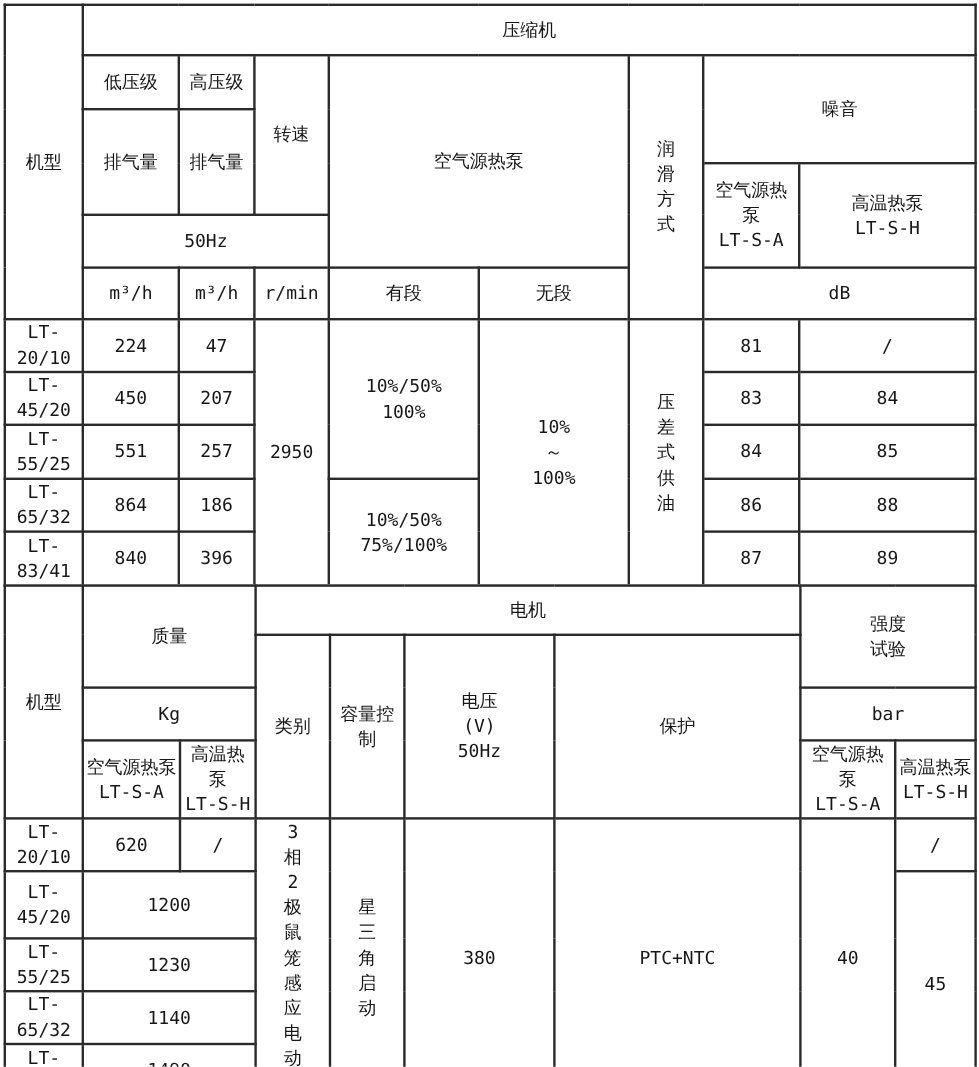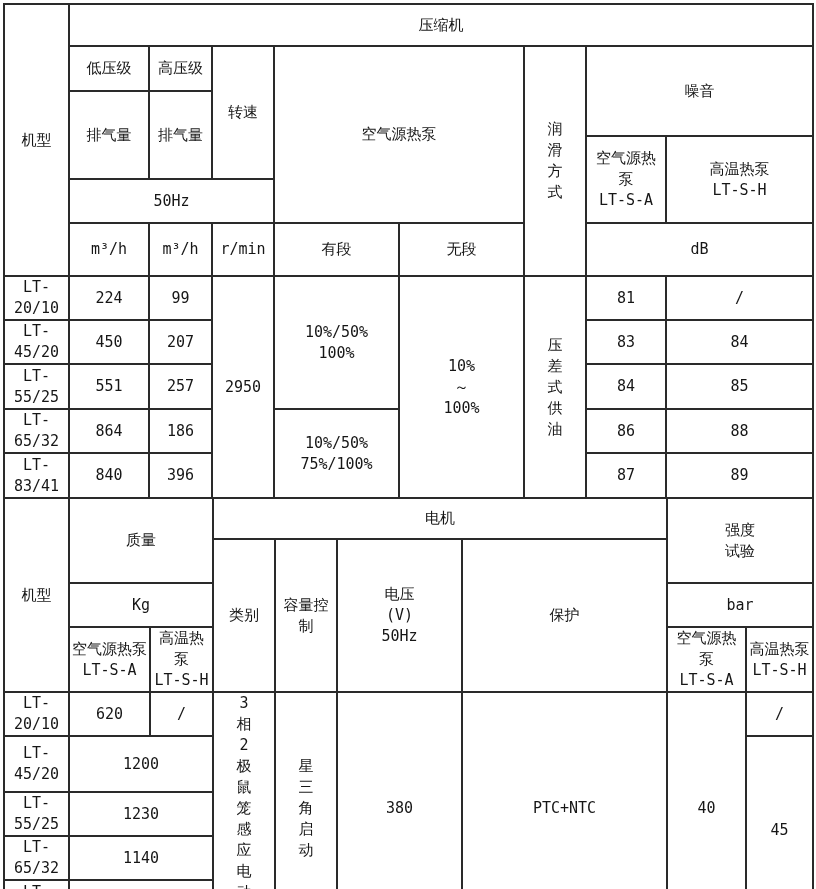--- a/index.html
+++ b/index.html
@@ -83,33 +83,33 @@
       </tr>
       <tr style="height:43px">
         <td rowspan="2" class="sub">空气源热泵
 LT-S-A</td>
         <td rowspan="2" class="sub">高温热泵
 LT-S-H</td>
       </tr>
       <tr style="height:44px">
         <td colspan="3">50Hz</td>
       </tr>
-      <tr style="height:53px">
+      <tr style="height:43px">
         <td>m³/h</td>
         <td>m³/h</td>
         <td>r/min</td>
         <td>有段</td>
         <td>无段</td>
         <td colspan="2">dB</td>
       </tr>
 
       <tr style="height:44px">
         <td>LT-20/10</td>
         <td>224</td>
-        <td>99</td>
+        <td>47</td>
         <td rowspan="5">2950</td>
         <td rowspan="3">10%/50%
 100%</td>
         <td rowspan="5">10%
 ～
 100%</td>
         <td rowspan="5" class="vtext">压
 差
 式
 供

